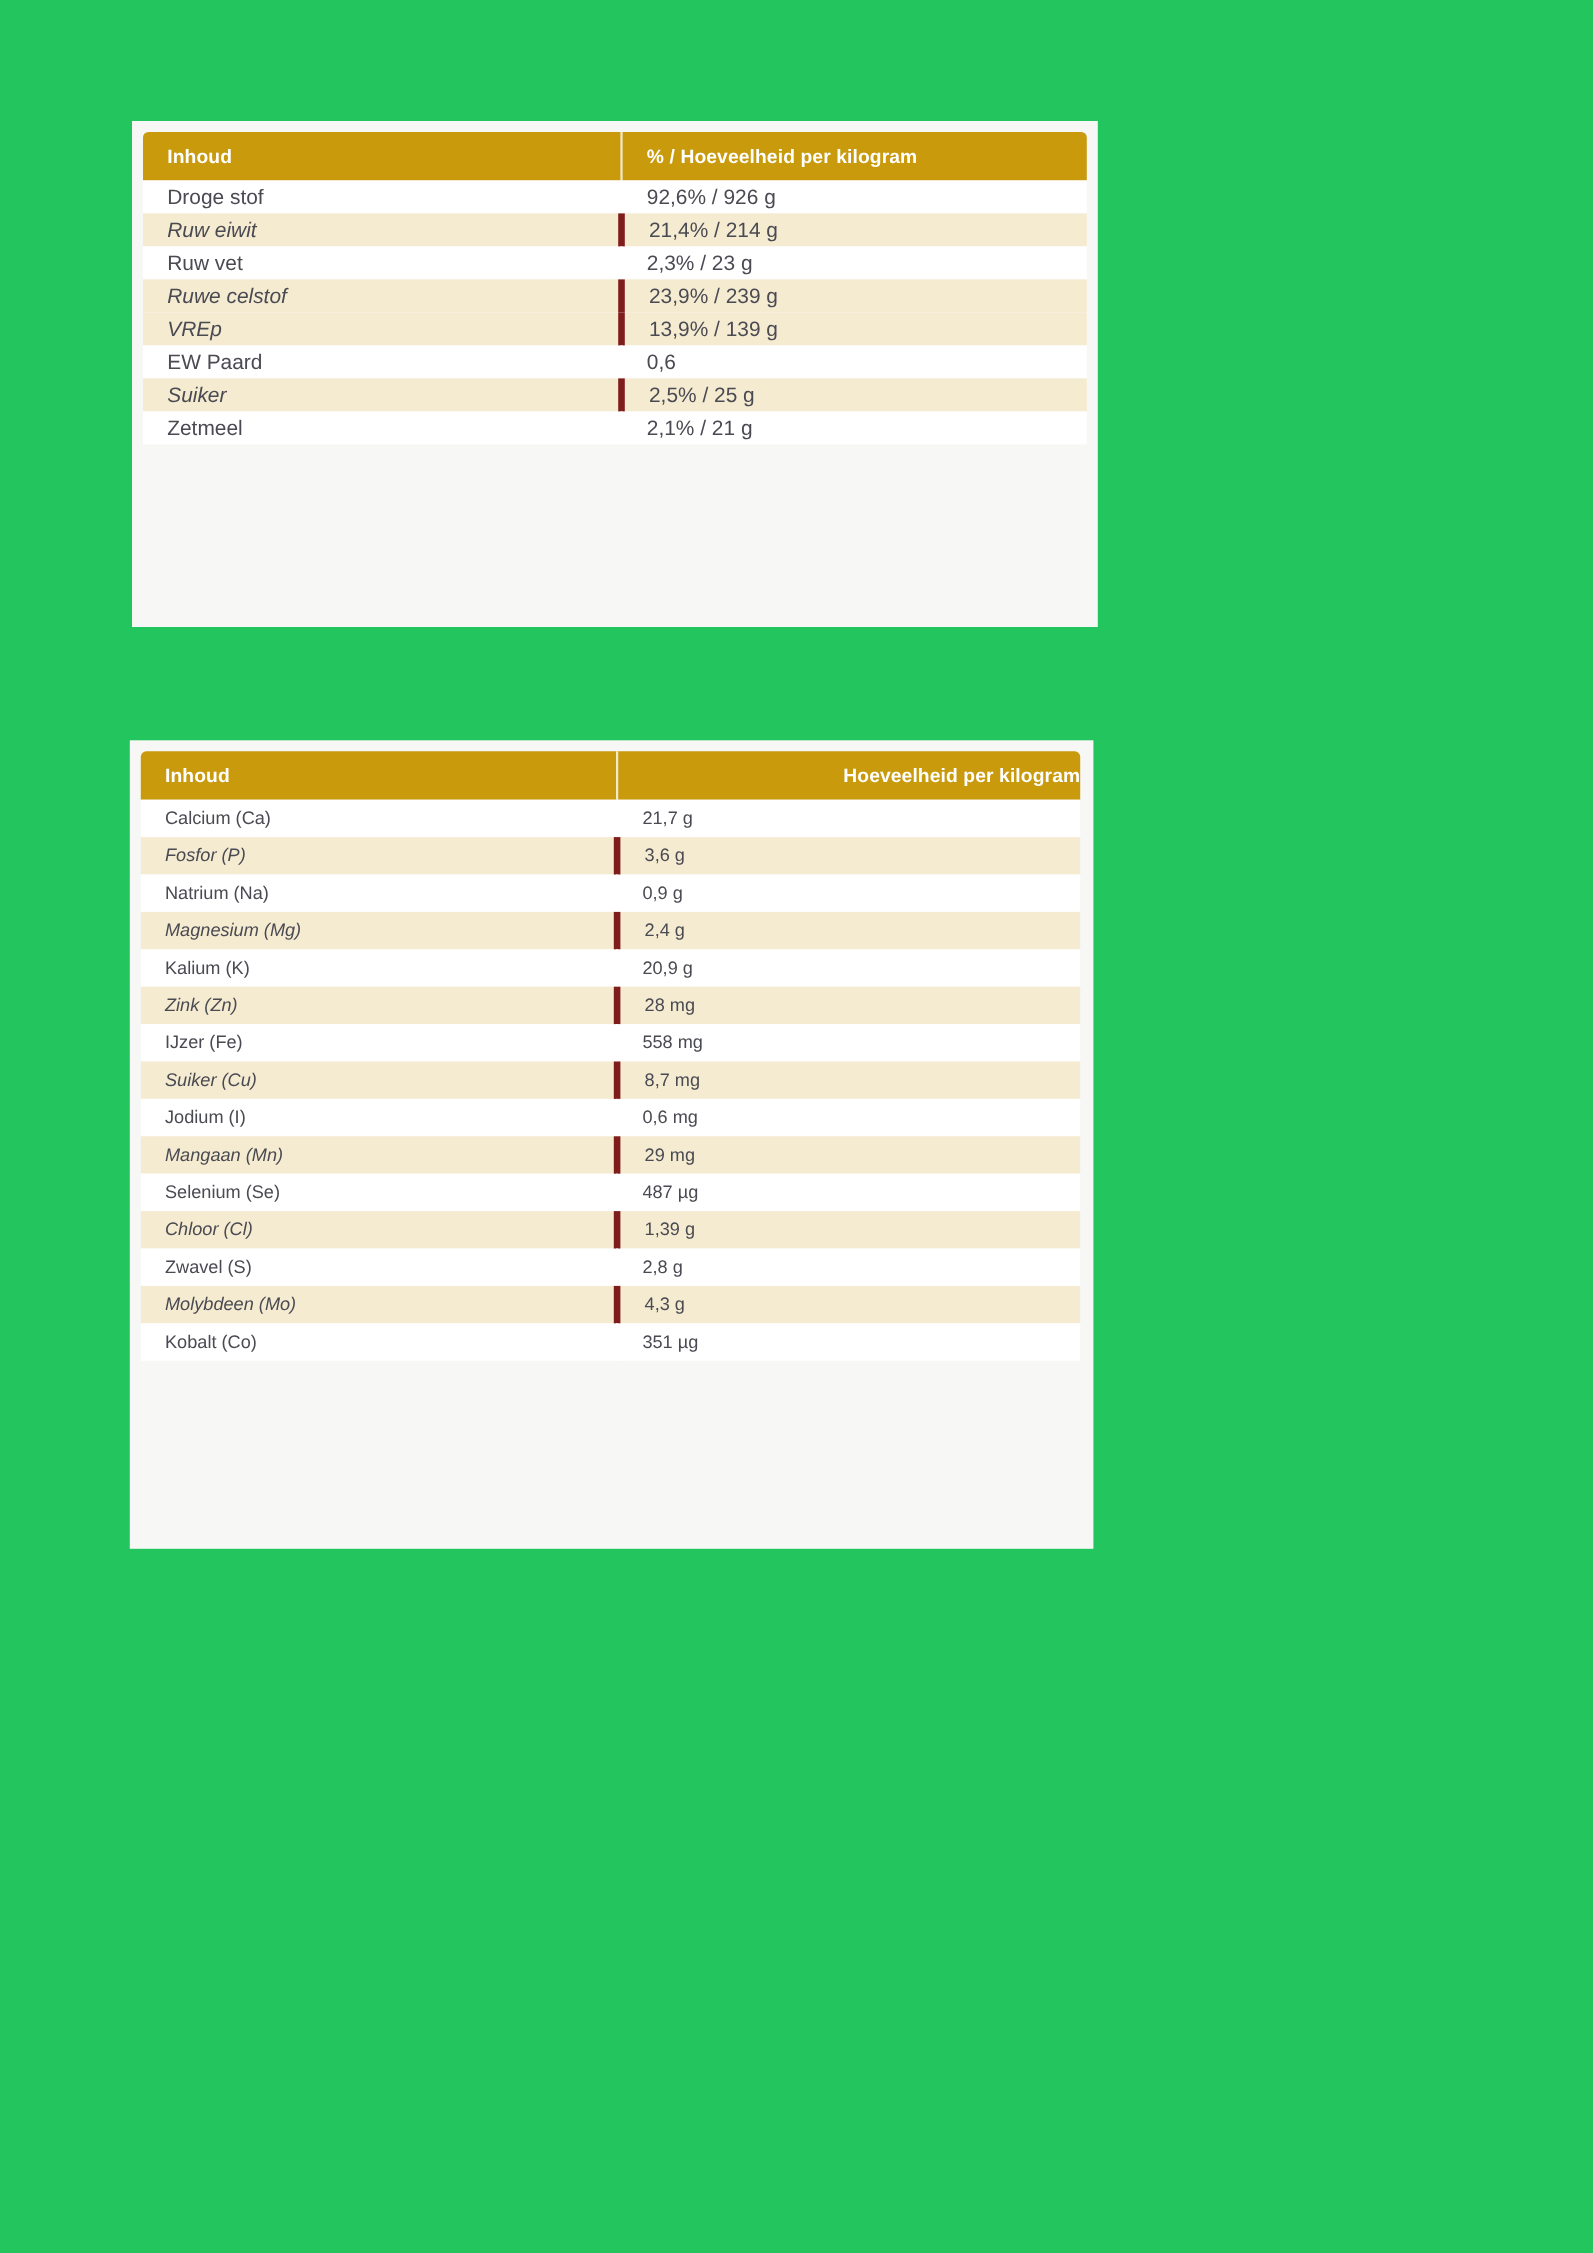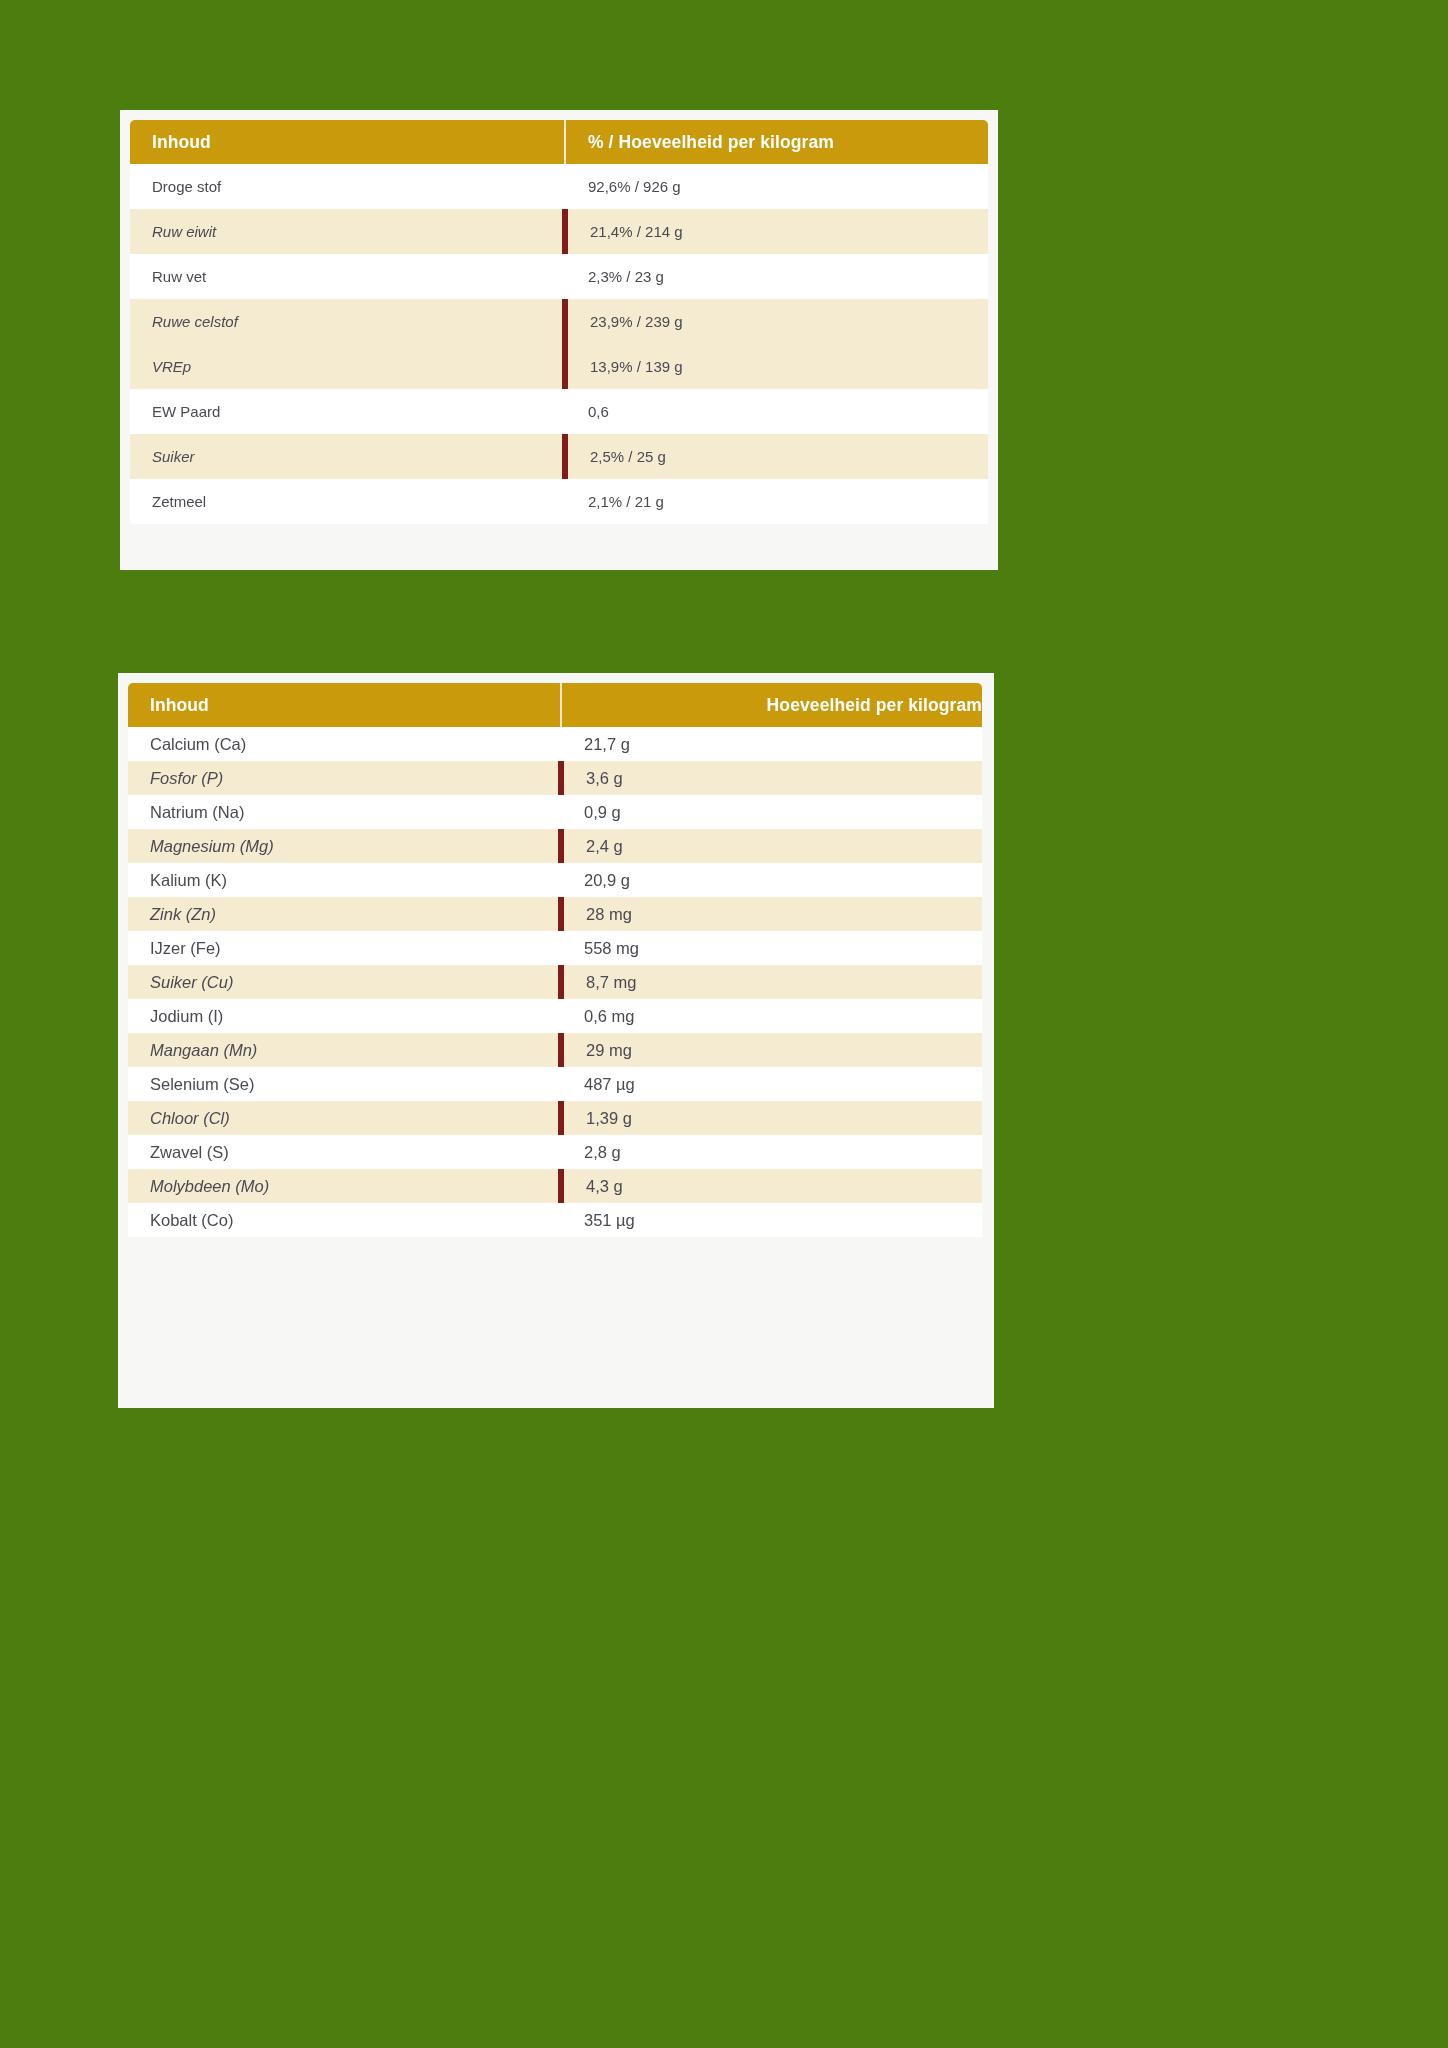--- a/index.html
+++ b/index.html
@@ -12,21 +12,21 @@
     height: 2048px;
     font-family: "Liberation Sans", sans-serif;
     -webkit-font-smoothing: antialiased;
     position: relative;
     overflow: hidden;
   }
 
   .page {
     position: absolute;
     inset: 0;
-    background: #4d7c0f;
+    background: #22c55e;
   }
 
   
   .table-block {
     position: absolute;
     background: #f7f7f5;
     box-sizing: border-box;
   }
 
   .nutri-table {
@@ -82,22 +82,22 @@
     padding: 0 0 0 22px;
   }
   #table-1 th:first-child {
     border-top-left-radius: 5px;
     border-bottom-left-radius: 0;
   }
   #table-1 th:last-child {
     border-top-right-radius: 5px;
   }
   #table-1 td {
-    height: 45px;
-    font-size: 15px;
+    height: 30px;
+    font-size: 19px;
     padding: 0 0 0 22px;
   }
   #table-1 col.c1 { width: 435px; }
   #table-1 col.c2 { width: 423px; }
 
   
   #table-block-2 {
     left: 118px;
     top: 673px;
     width: 876px;

